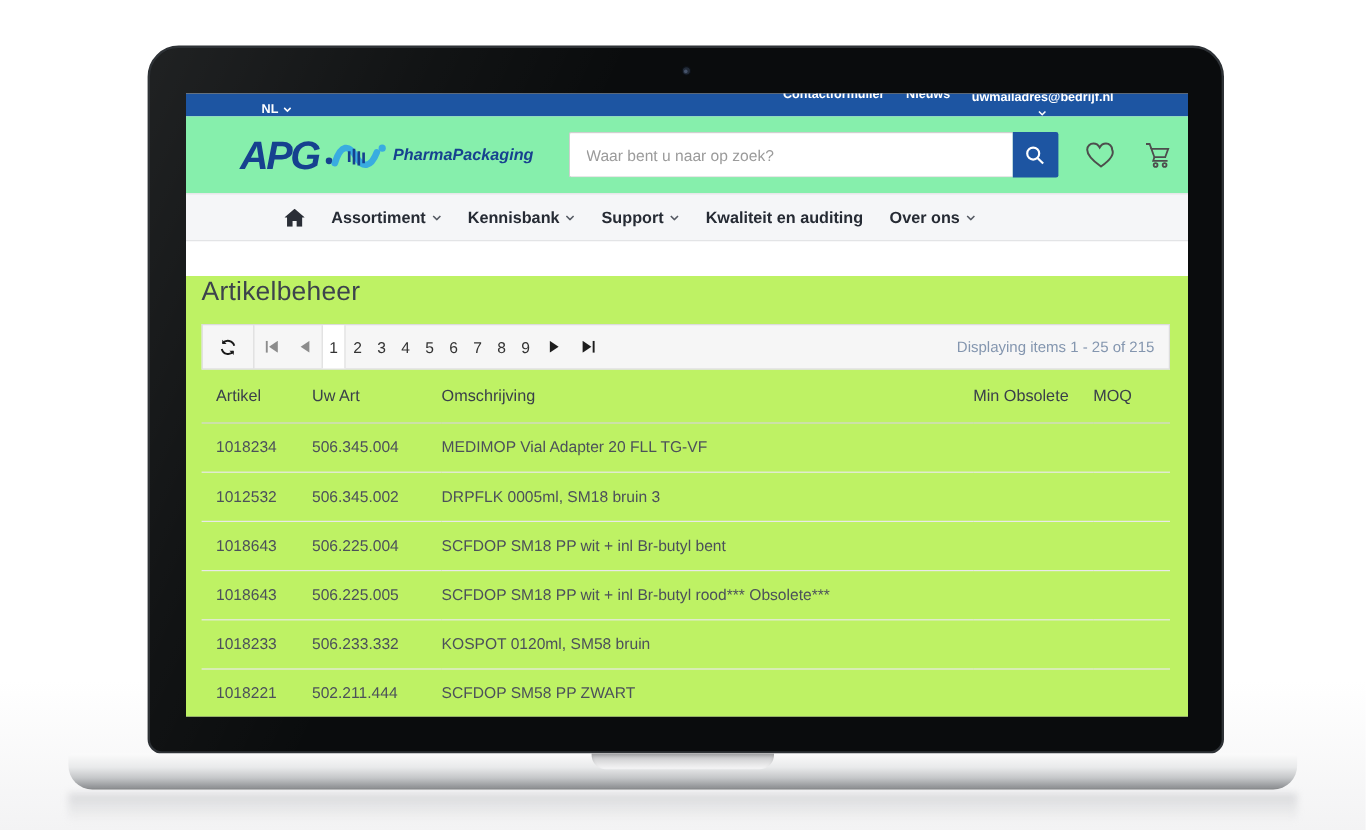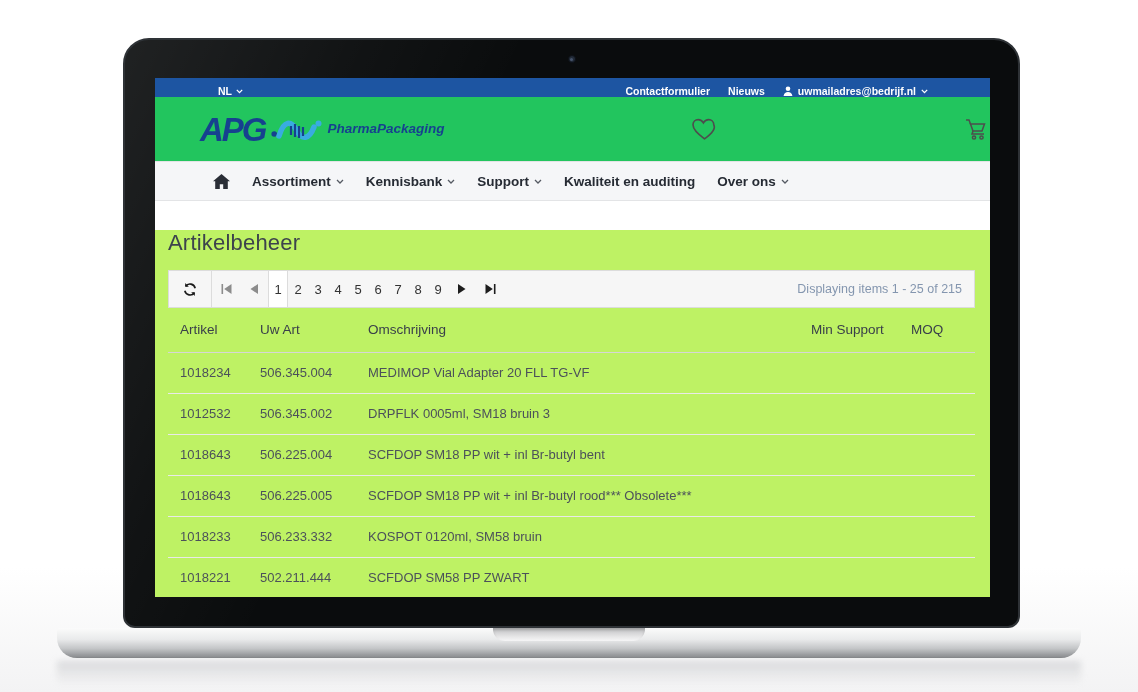--- a/index.html
+++ b/index.html
@@ -55,25 +55,25 @@
   
   .topbar {
     height: 19px; background: #1d55a2; color: #fff;
     display: flex; align-items: flex-end;
     padding: 0 62px 0 63px;
     font-size: 10.5px; font-weight: 700;
   }
   .topbar a { color: #fff; text-decoration: none; }
   .lang { display: flex; align-items: center; gap: 4px; cursor: pointer; }
   .topbar-right { margin-left: auto; display: flex; align-items: center; gap: 18px; }
-  .account { display: flex; align-items: center; gap: 5px; cursor: pointer; }
+  .account { display: flex; align-items: center; gap: 5px; cursor: pointer; flex-direction: column; }
   .caret { color: #fff; display: inline-block; }
 
   
-  .siteheader { height: 64px; background: #22c55e; display: flex; align-items: center; justify-content: space-between; }
+  .siteheader { height: 64px; background: #86efac; display: flex; align-items: center; }
   .logo { margin-left: 45px; display: flex; align-items: center; cursor: pointer; }
   .logo-apg {
     font-size: 33px; font-weight: 800; font-style: italic;
     color: #16418f; letter-spacing: -2px; line-height: 1;
   }
   .logo-dna { margin: 0 3px 0 5px; }
   .logo-tag { display: flex; flex-direction: row; line-height: 1.02; }
   .logo-tag span { font-size: 13.5px; font-weight: 800; font-style: italic; color: #16418f; }
   .searchwrap { margin-left: 29px; display: flex; }
   .search-input {
@@ -85,21 +85,21 @@
   .search-btn {
     width: 38px; height: 38px; background: #1d55a2; border: none; cursor: pointer;
     display: flex; align-items: center; justify-content: center; border-radius: 0 2px 2px 0;
   }
   .hdr-ico { margin-left: 22px; background: none; border: none; cursor: pointer; display: flex; align-items: center; }
 
   
   .mainnav {
     height: 40px; background: #f5f6f8;
     border-top: 1px solid #e3e4e6; border-bottom: 1px solid #e3e4e6;
-    display: flex; align-items: center; gap: 22px; padding-left: 58px;
+    display: flex; align-items: center; gap: 22px; padding-left: 82px;
   }
   .nav-home { display: flex; align-items: center; cursor: pointer; }
   .nav-item {
     display: flex; align-items: center; gap: 5px; text-decoration: none;
     font-size: 13.5px; font-weight: 600; color: #262b34; cursor: pointer;
   }
   .nav-item .caret { color: #555a63; }
 
   
   .content { padding: 0 15px 0 13px; background: #bef264; }
@@ -175,20 +175,29 @@
             <circle cx="3.2" cy="22" r="2.8" fill="#16418f"></circle>
             <path d="M8 24 C13 8, 20 8, 26 19 C31 28, 38 28, 43 15" fill="none" stroke="#39ace0" stroke-width="5.5" stroke-linecap="round"></path>
             <path d="M20 23 l0 -9 M24 25 l0 -13 M28 26 l0 -12 M32 24 l0 -9" stroke="#16418f" stroke-width="2.2"></path>
             <circle cx="47.5" cy="11.5" r="3" fill="#39ace0"></circle>
           </svg>
           <span class="logo-tag">
             <span>Pharma</span>
             <span>Packaging</span>
           </span>
         </div>
+        <div class="searchwrap">
+          <input class="search-input" type="text" placeholder="Waar bent u naar op zoek?" style="">
+          <button class="search-btn">
+            <svg width="17" height="17" viewBox="0 0 17 17" fill="none" stroke="#fff" stroke-width="1.8">
+                <circle cx="7" cy="7" r="5"></circle>
+                <path d="M10.8 10.8L15.3 15.3"></path>
+              </svg>
+          </button>
+        </div>
         <button class="hdr-ico">
           <svg width="27" height="23" viewBox="0 0 24 21" fill="none" stroke="#4d4d4d" stroke-width="1.5">
               <path d="M12 19C5 14 1.5 10 1.5 6.2 1.5 3.4 3.7 1.5 6.2 1.5c2 0 3.8 1.2 4.8 3 1-1.8 2.8-3 4.8-3 2.5 0 4.7 1.9 4.7 4.7C22.5 10 19 14 12 19z"></path>
             </svg>
         </button>
         <button class="hdr-ico">
           <svg width="26" height="24" viewBox="0 0 26 24" fill="none" stroke="#4d4d4d" stroke-width="1.5">
               <path d="M2 3h3l1.5 4"></path>
               <path d="M6.5 7h14l-2.5 7h-9z"></path>
               <path d="M9 14l-1 3h12"></path>
@@ -297,21 +306,21 @@
           </button>
           <span class="pg-status">Displaying items 1 - 25 of 215</span>
         </div>
 
         <table class="art-table">
           <thead>
             <tr>
               <th class="c-art">Artikel</th>
               <th class="c-uwart">Uw Art</th>
               <th class="c-oms">Omschrijving</th>
-              <th class="c-min">Min Support</th>
+              <th class="c-min">Min Obsolete</th>
               <th class="c-moq">MOQ</th>
             </tr>
           </thead>
           <tbody>
 
               <tr class="row">
                 <td class="c-art">1018234</td>
                 <td class="c-uwart">506.345.004</td>
                 <td class="c-oms">MEDIMOP Vial Adapter 20 FLL TG-VF</td>
                 <td class="c-min"></td>

